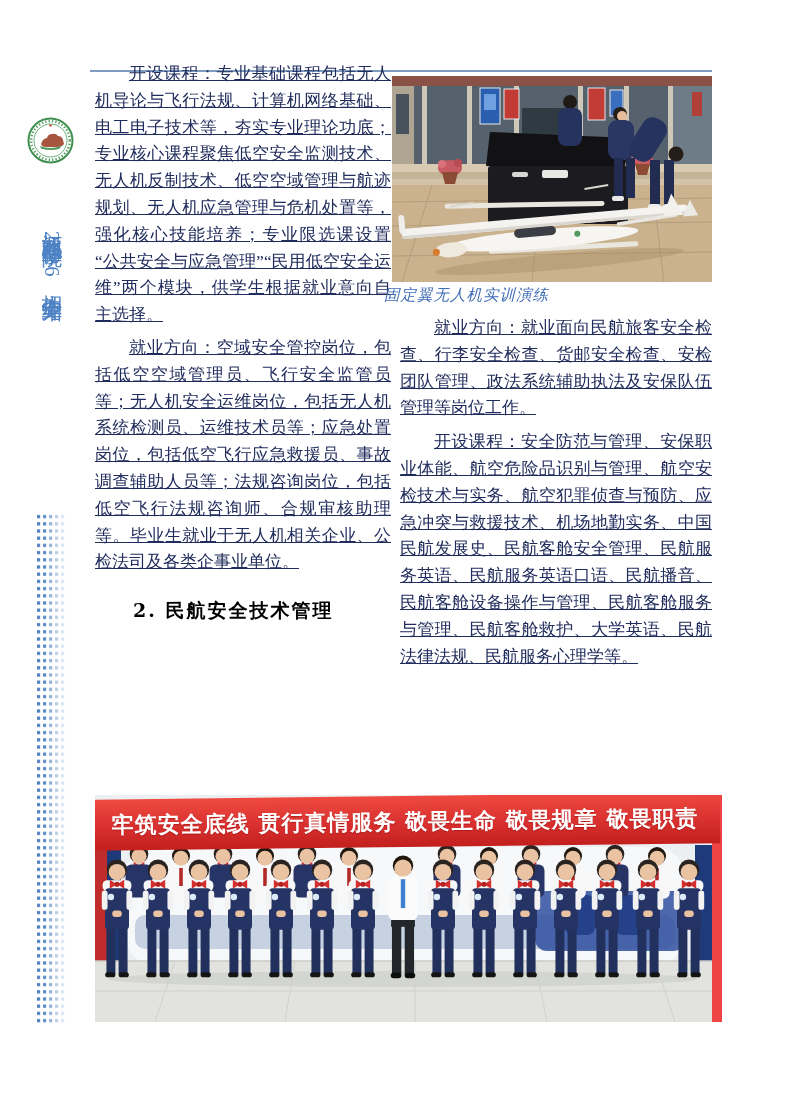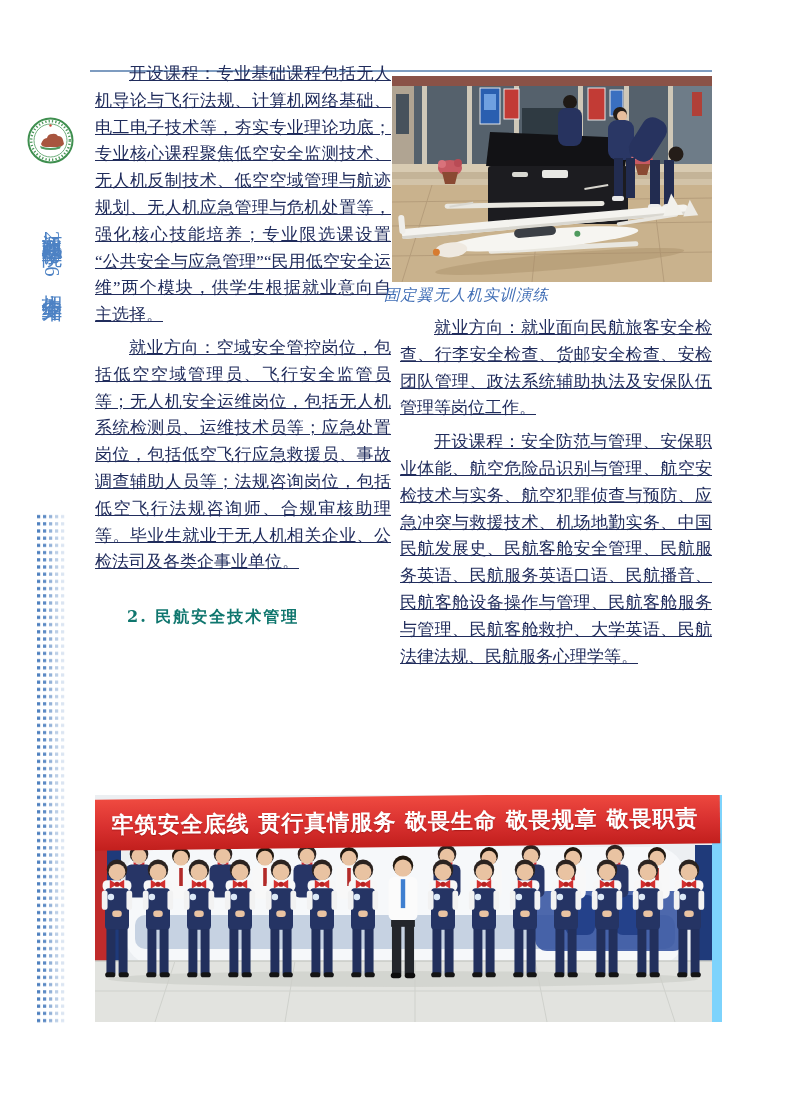--- a/index.html
+++ b/index.html
@@ -18,34 +18,34 @@
   }
   .dots{position:absolute;left:37px;top:513px;}
   
   .top-rule{position:absolute;left:90px;top:70px;width:622px;height:1.6px;background:#7e9cc0;}
   .col{position:absolute;color:#202c5c;font-size:17px;line-height:26.8px;text-align:justify;}
   .col p{margin:0;text-decoration:underline;}
   .col p.indent{text-indent:2em;}
   .col-left{left:95px;top:61px;width:296px;}
   .col-left .p2{margin-top:6px;}
   .col-left h2{
-    margin:28px 0 7px 0;font-size:16px;font-weight:600;color:#0f766e;
+    margin:21px 0 7px 0;font-size:19px;font-weight:600;color:#000000;
     text-indent:2em;font-style:normal;letter-spacing:2px;
     font-family:"DejaVu Serif","Liberation Serif",serif;
   }
   .col-right{left:400px;top:308px;width:312px;}
   .col-right .gap{margin-top:7px;}
   
   .photo1{position:absolute;left:392px;top:76px;width:320px;height:206px;overflow:hidden;}
   .caption1{
     position:absolute;left:384px;top:285px;width:300px;
     font-size:15.5px;color:#3f6db5;font-style:italic;letter-spacing:1px;
     font-family:"DejaVu Serif","Liberation Serif",serif;
   }
-  .photo2{position:absolute;left:95px;top:795px;width:627px;height:227px;overflow:hidden;background:#7dd3fc;}
+  .photo2{position:absolute;left:95px;top:795px;width:627px;height:227px;overflow:hidden;background:#ef4444;}
   .photo2 svg{position:absolute;left:0;top:0;}
   .banner{
     position:absolute;left:-5px;top:1px;width:630px;height:51px;
     background:linear-gradient(180deg,#ef4a40 0%,#d8302f 55%,#c21f1d 100%);
     transform:rotate(-0.7deg);display:flex;align-items:center;justify-content:center;
     color:#ffffff;font-weight:bold;font-size:22px;letter-spacing:1px;
     font-family:"DejaVu Sans","Liberation Sans",sans-serif;
     text-shadow:0 1px 1px rgba(120,0,0,.4);white-space:nowrap;
   }
   

